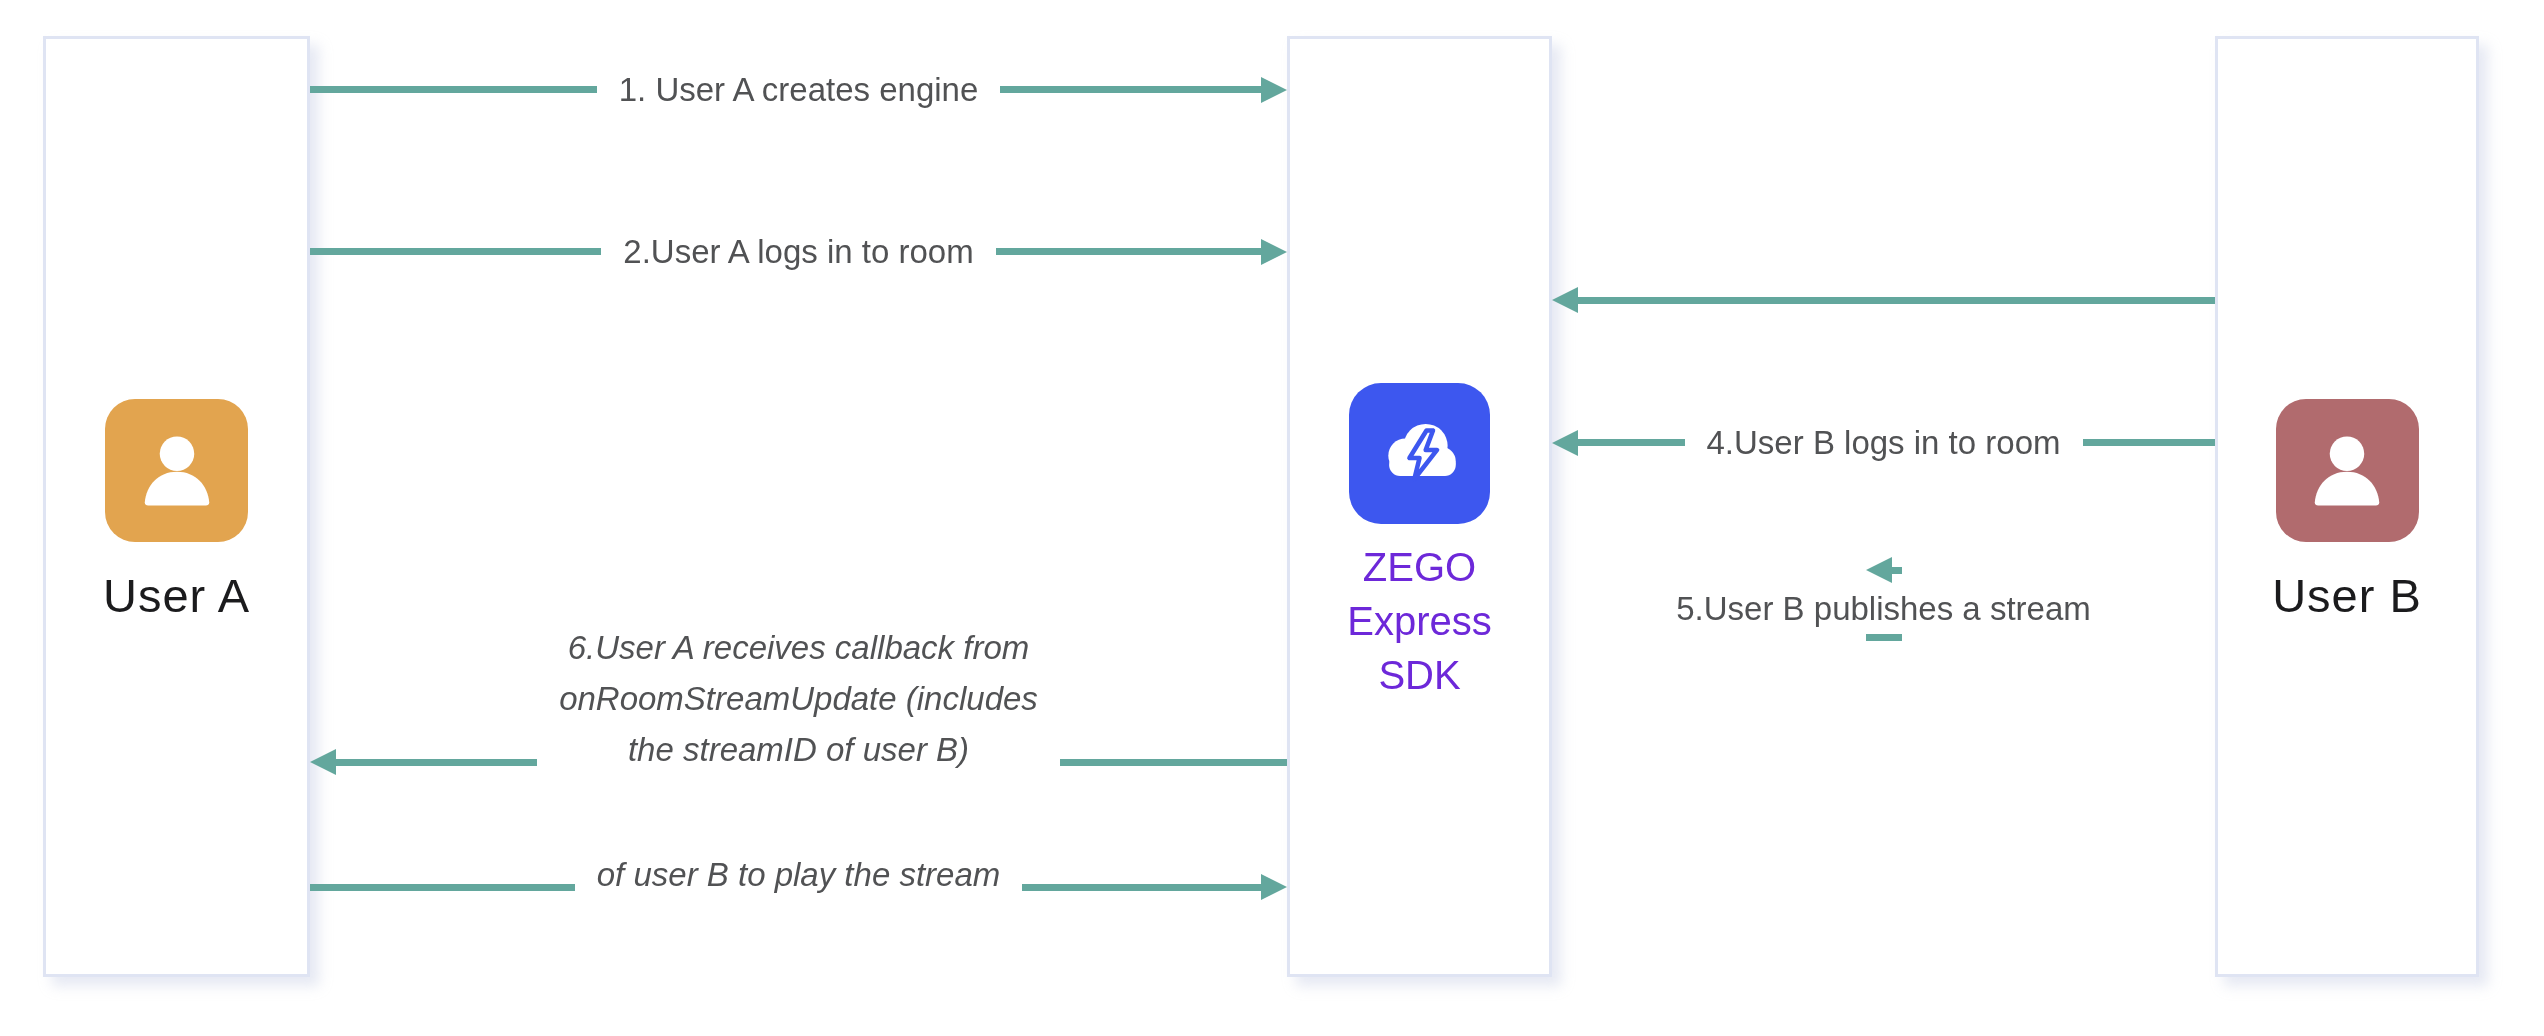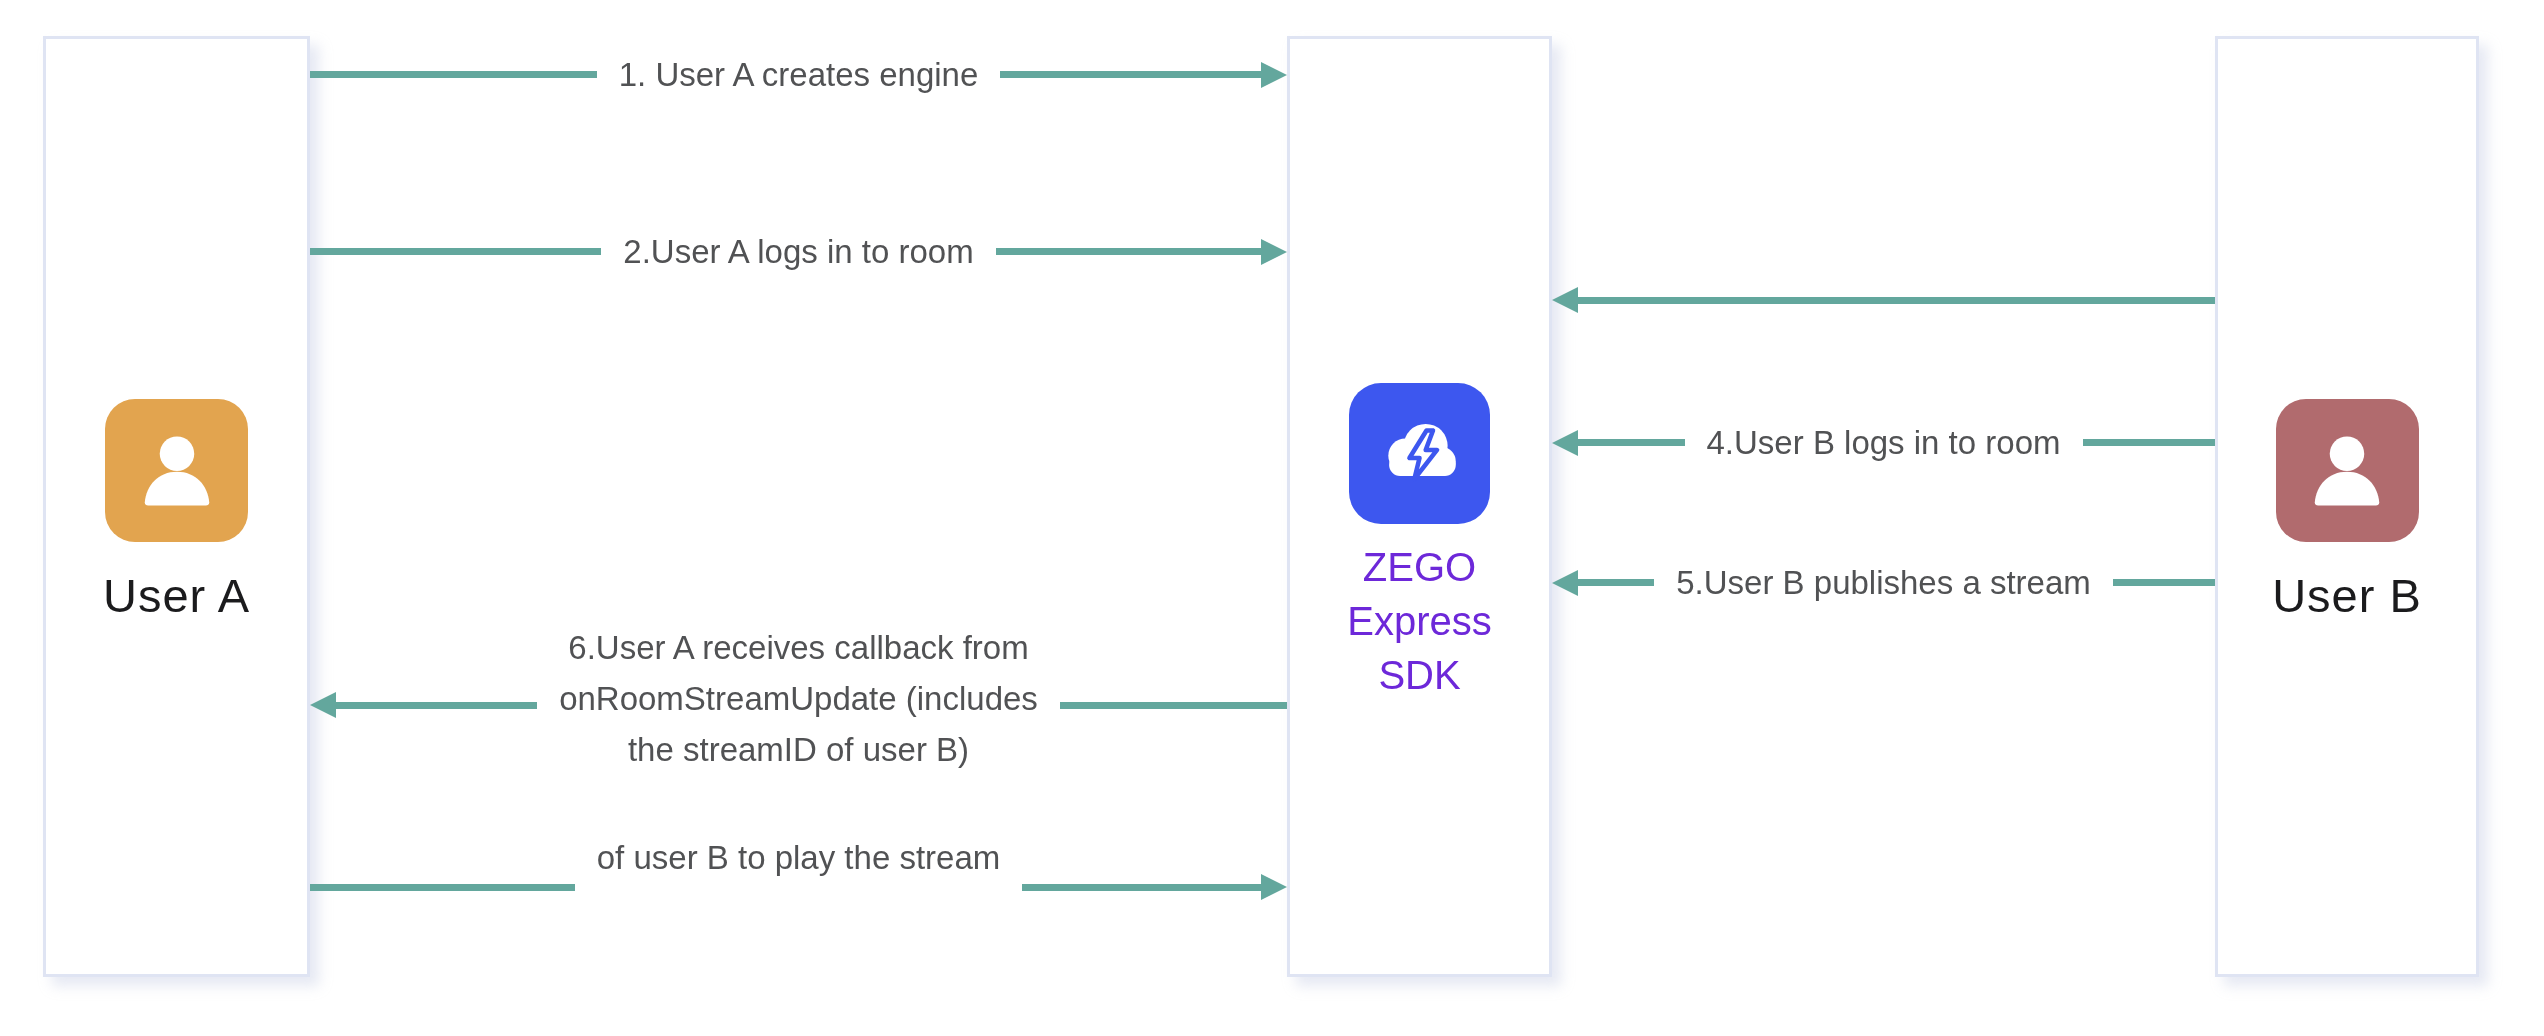--- a/index.html
+++ b/index.html
@@ -30,41 +30,41 @@
   .sdkicon{
     width:141px;height:141px;border-radius:32px;background:#3D57EF;
     display:flex;align-items:center;justify-content:center;flex:none;
     margin-top:344px;
   }
   .sdk-label{margin-top:16px;font-size:40px;line-height:54px;color:#6d28d9;text-align:center;}
   .sdk-label span{display:block;}
 
   
   .msg{position:absolute;display:flex;align-items:center;}
-  .msg.multiline{align-items:center;}
+  .msg.multiline{align-items:flex-end;font-style:italic;}
   .msg .side{flex:1;display:flex;align-items:center;height:26px;min-width:36px;}
   .msg .seg{flex:1;height:7px;background:#63A79D;}
   .head-r{width:0;height:0;flex:none;
     border-top:13px solid transparent;border-bottom:13px solid transparent;
     border-left:26px solid #63A79D;}
   .head-l{width:0;height:0;flex:none;
     border-top:13px solid transparent;border-bottom:13px solid transparent;
     border-right:26px solid #63A79D;}
   .msg .label{
     font-size:33px;color:#515254;text-align:center;
     padding:0 22px;flex:none;
   }
   .msg .label .ln{display:block;line-height:51px;white-space:nowrap;}
 
   
-  .m1{left:310px;width:977px;top:49px;}
+  .m1{left:310px;width:977px;top:64px;}
   .m2{left:310px;width:977px;top:226px;}
   .m3{left:1552px;width:663px;top:287px;}
   .m4{left:1552px;width:663px;top:417px;}
-  .m5{left:1552px;width:663px;top:557px;}
+  .m5{left:1552px;width:663px;top:557px;flex-direction:column;}
   .m6{left:310px;width:977px;top:622px;}
   .m6 .side{margin-top:13px;}   
   .m7{left:310px;width:977px;top:815px;}
   .m7 .side{margin-top:59px;}   
 </style>
 </head>
 <body>
 
 <div class="col a">
   <div class="avatar a">

